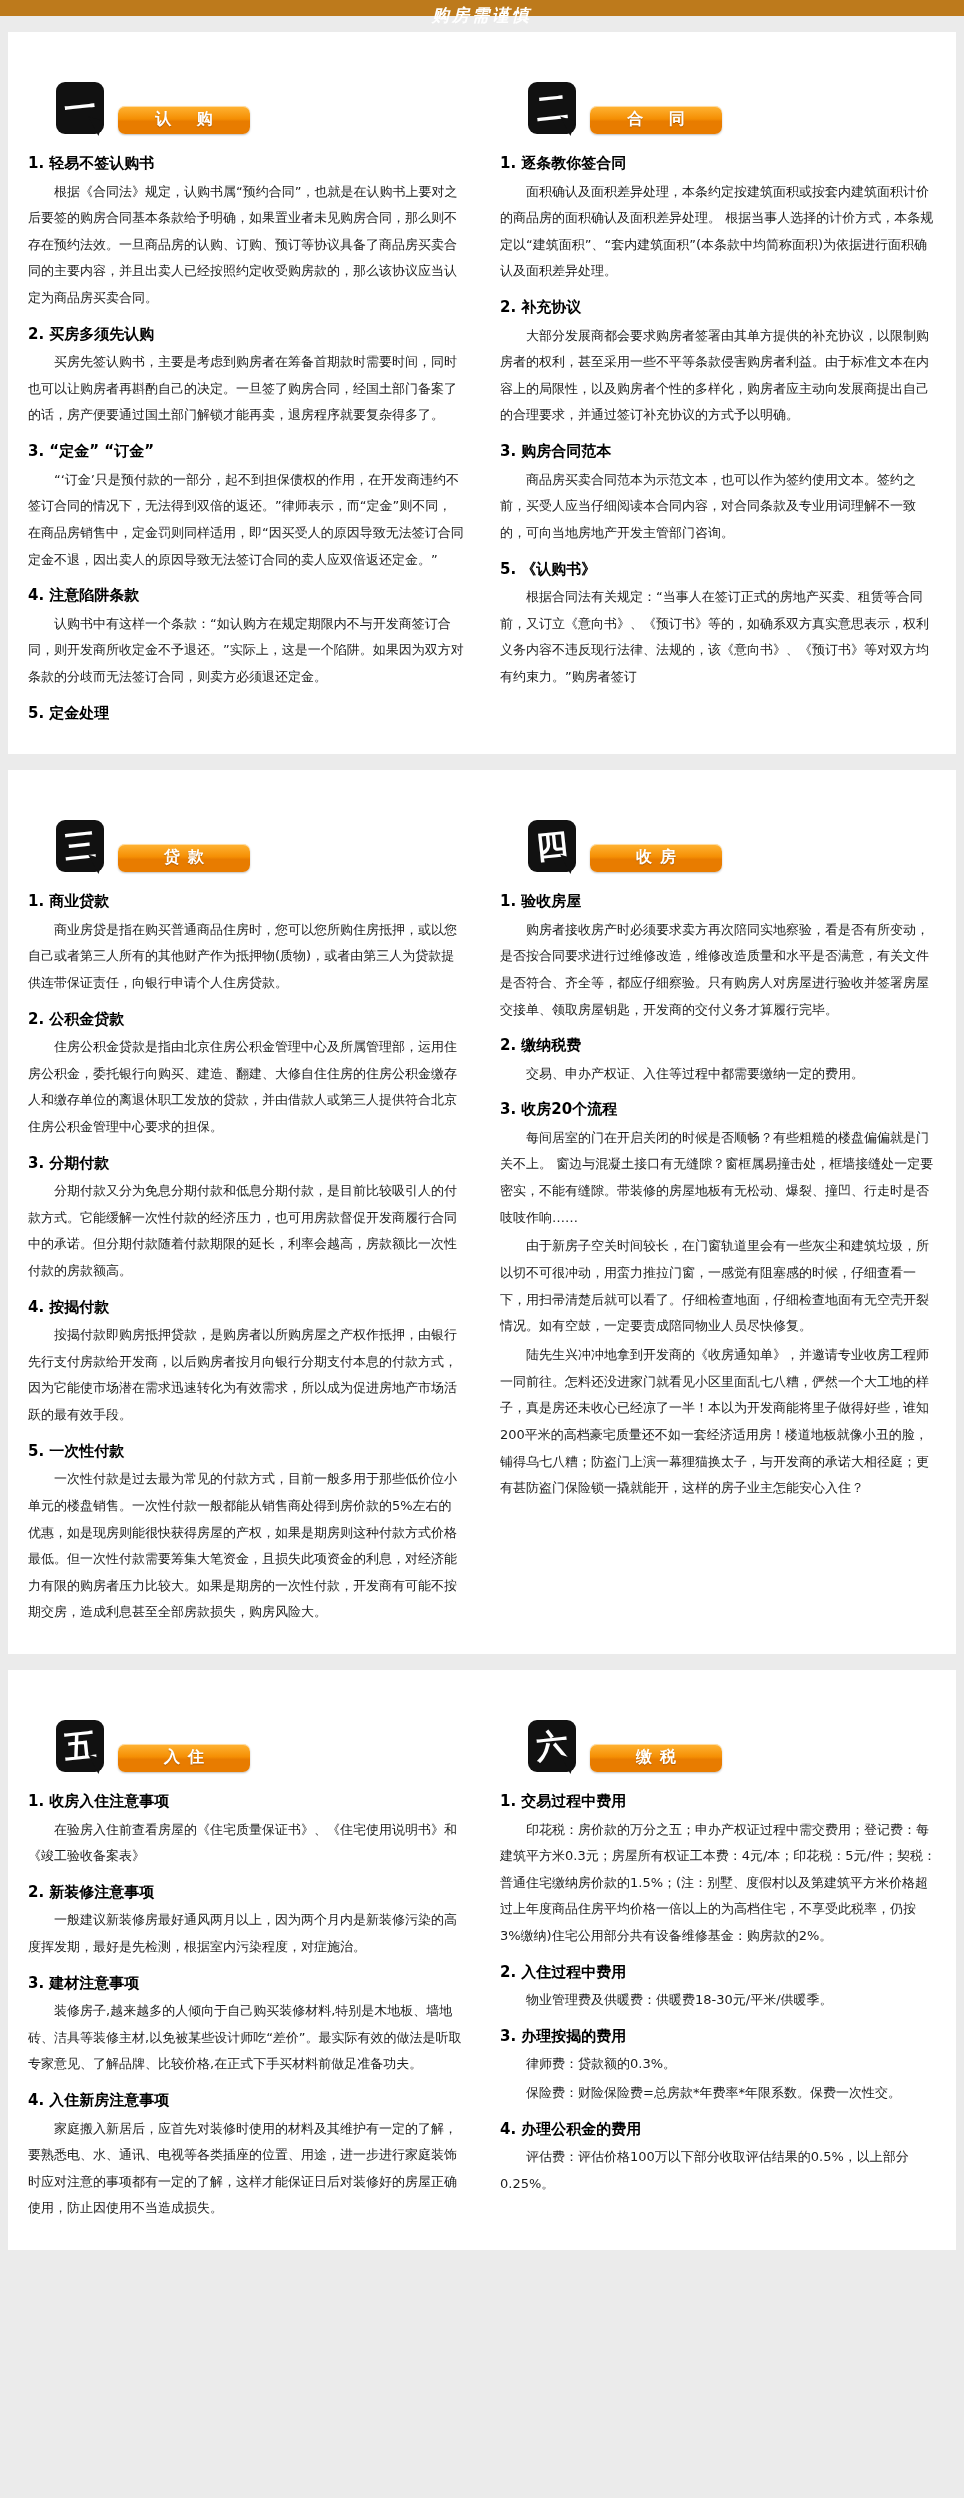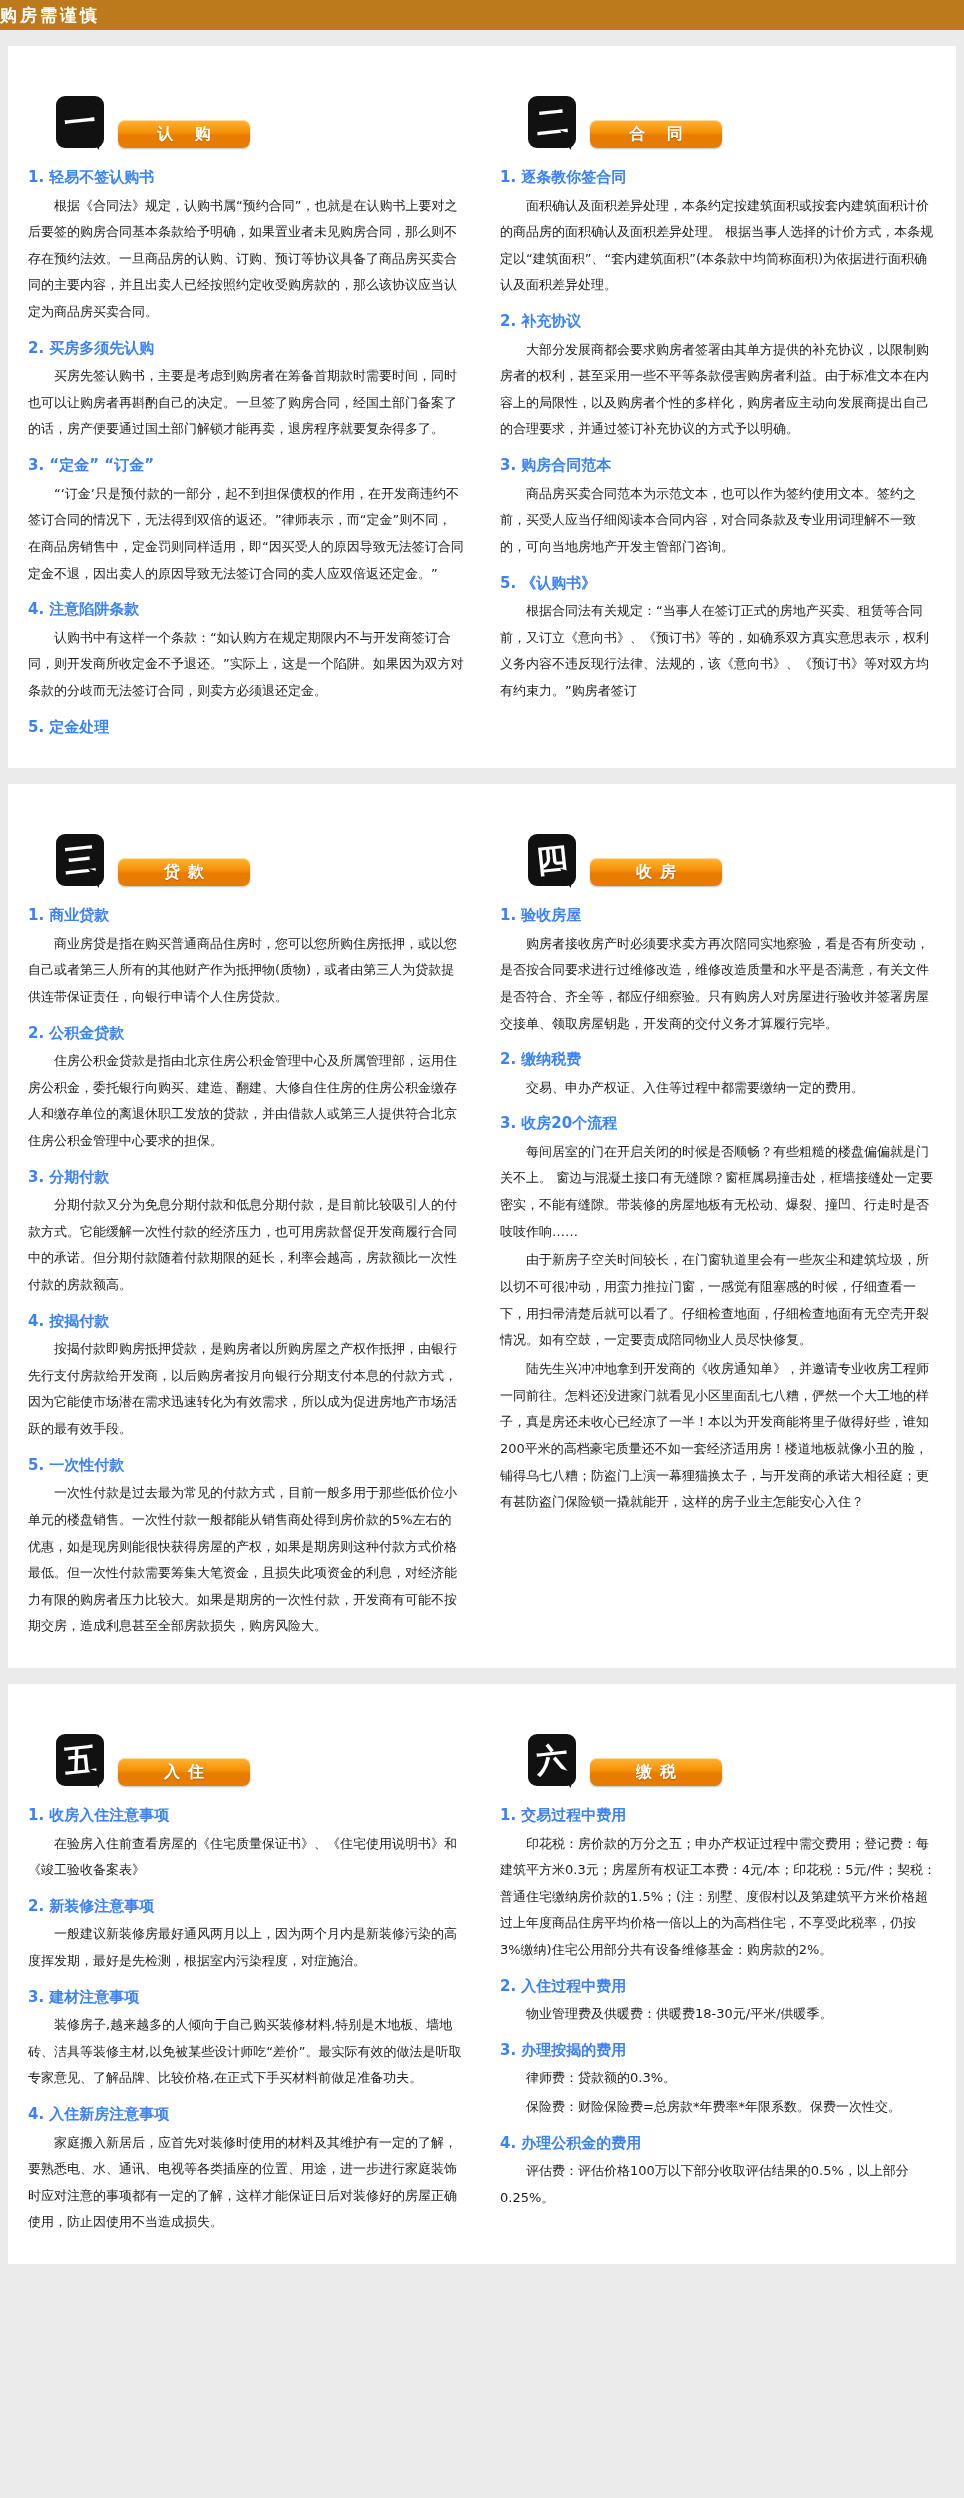--- a/index.html
+++ b/index.html
@@ -3,23 +3,24 @@
 <meta charset="utf-8">
 <style>
   html,body{margin:0;padding:0;}
   body{
     width:964px;
     background:#ebebeb;
     font-family:"DejaVu Sans","Liberation Sans",sans-serif;
     color:#1c1c1c;
   }
   .header-bar{
-    height:30px;
+    height:16px;
     background:#bd7a1c;
-    text-align:left;
+    text-align:center;
+    font-style:italic;
   }
   .page-title{
     color:#ffffff;
     font-size:17px;
     font-weight:bold;
     line-height:30px;
     letter-spacing:3px;
   }
   .section-box{
     background:#ffffff;
@@ -61,32 +62,33 @@
   }
   .section-banner{
     margin-left:14px;
     margin-bottom:0px;
     width:132px;height:28px;
     border-radius:7px;
     background:linear-gradient(#ffb435 0%,#f59005 45%,#e87c00 55%,#e87c00 100%);
     box-shadow:inset 0 1px 0 rgba(255,255,255,.55), 0 1px 2px rgba(0,0,0,.25);
     text-align:center;
     flex:0 0 auto;
+    font-family:Liberation Mono, monospace;
   }
   .section-label{
     color:#ffffff;
     font-size:16px;
     font-weight:bold;
     line-height:28px;
     letter-spacing:8px;
     text-indent:8px;
     text-shadow:0 1px 1px rgba(140,70,0,.6);
   }
   .item-h{
-    color:#3b82f6;
+    color:#000000;
     font-weight:bold;
     font-size:15px;
     margin:11px 0 4px 0;
     line-height:1.5;
   }
   .para{
     margin:0 0 2px 0;
     text-indent:2em;
     font-size:13px;
     line-height:2.05;

